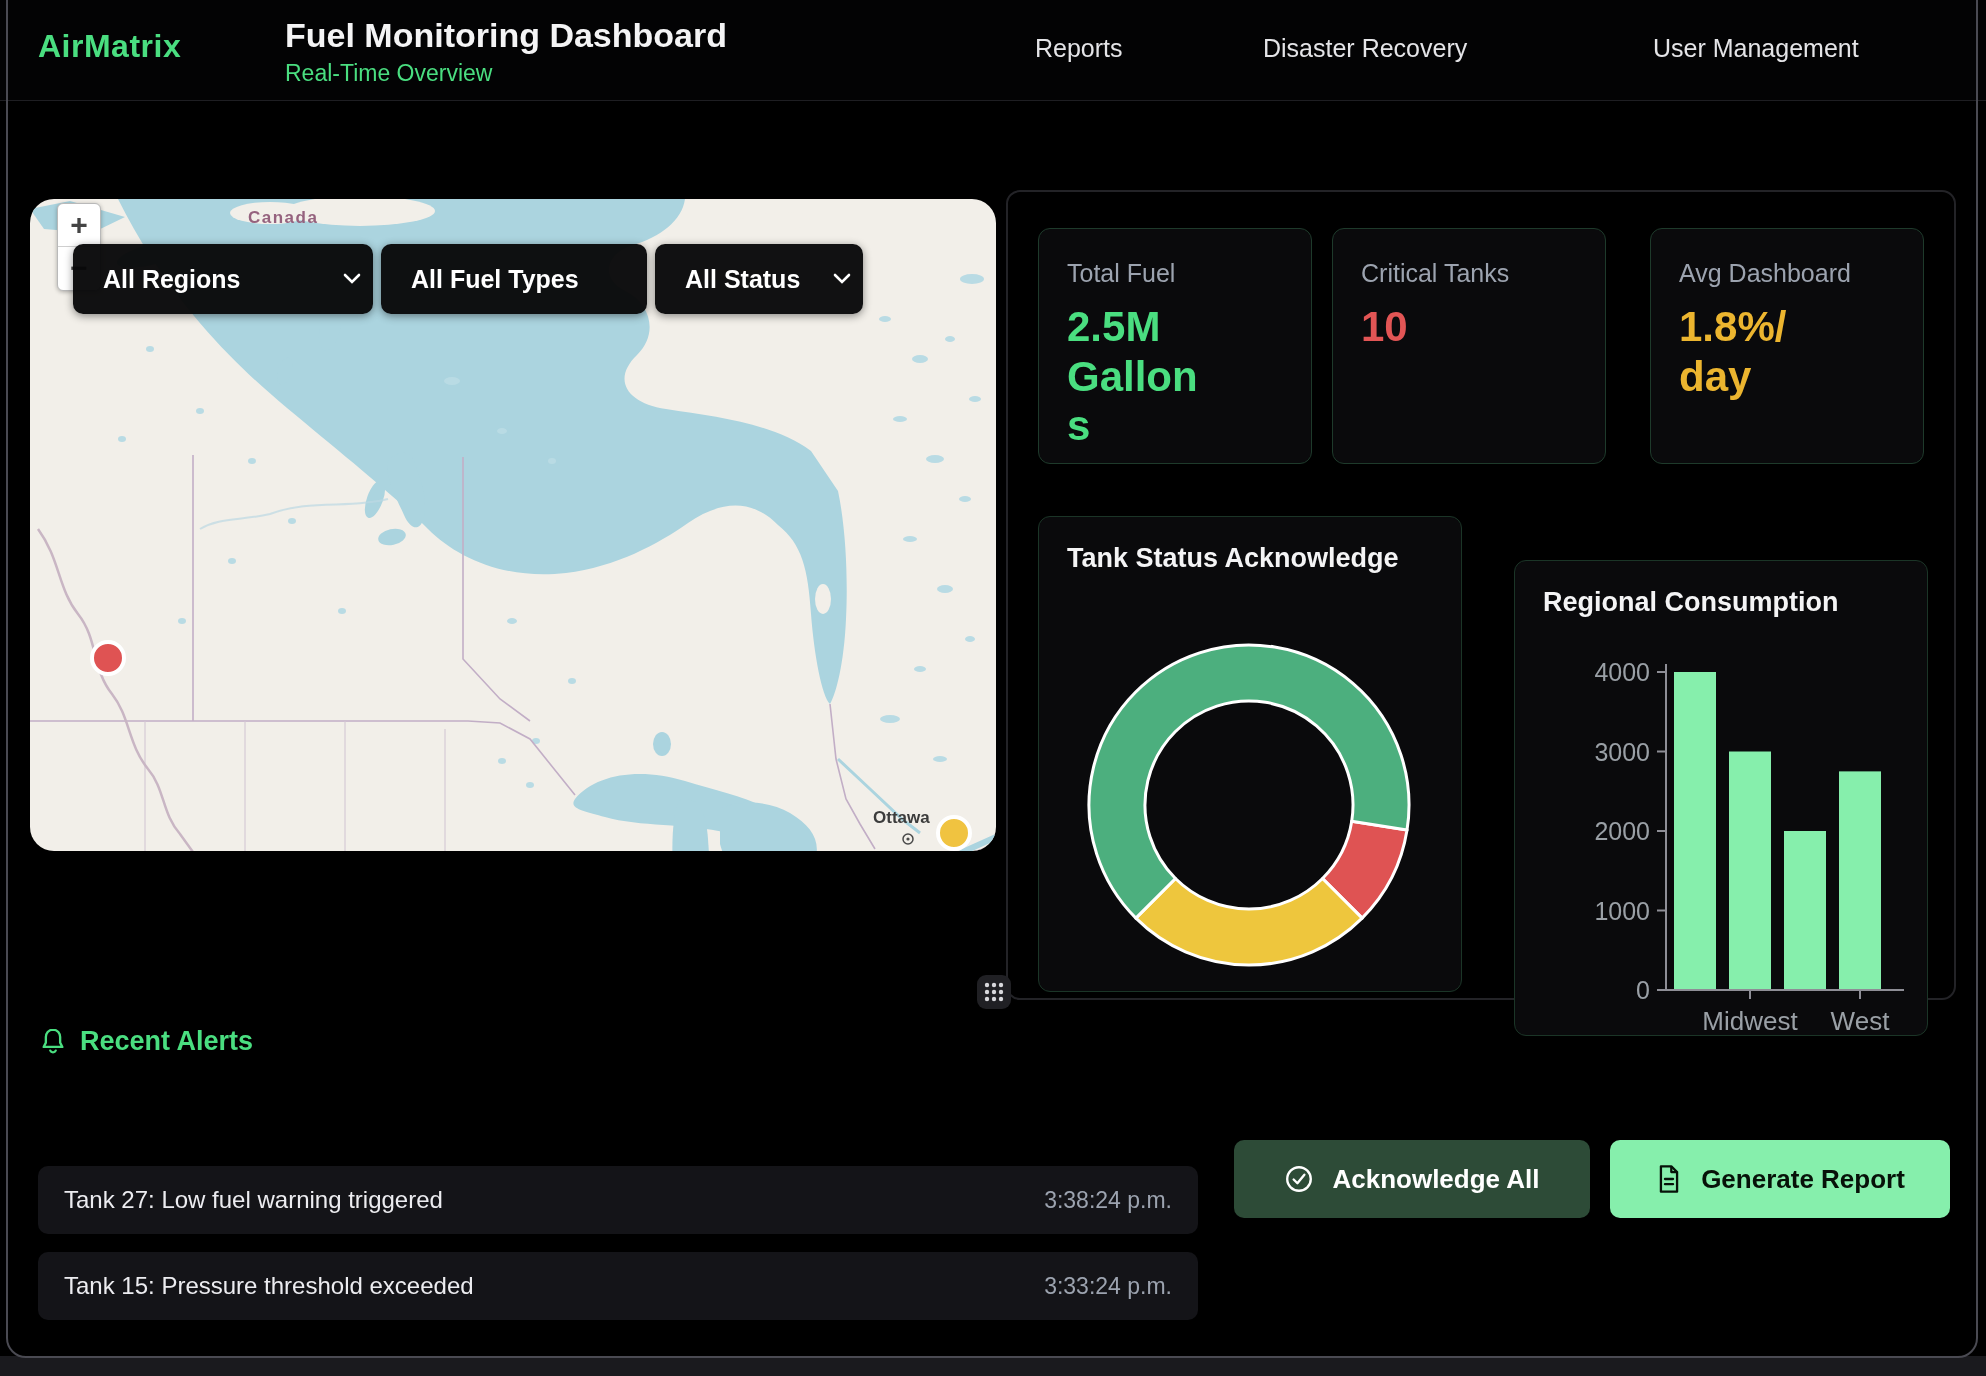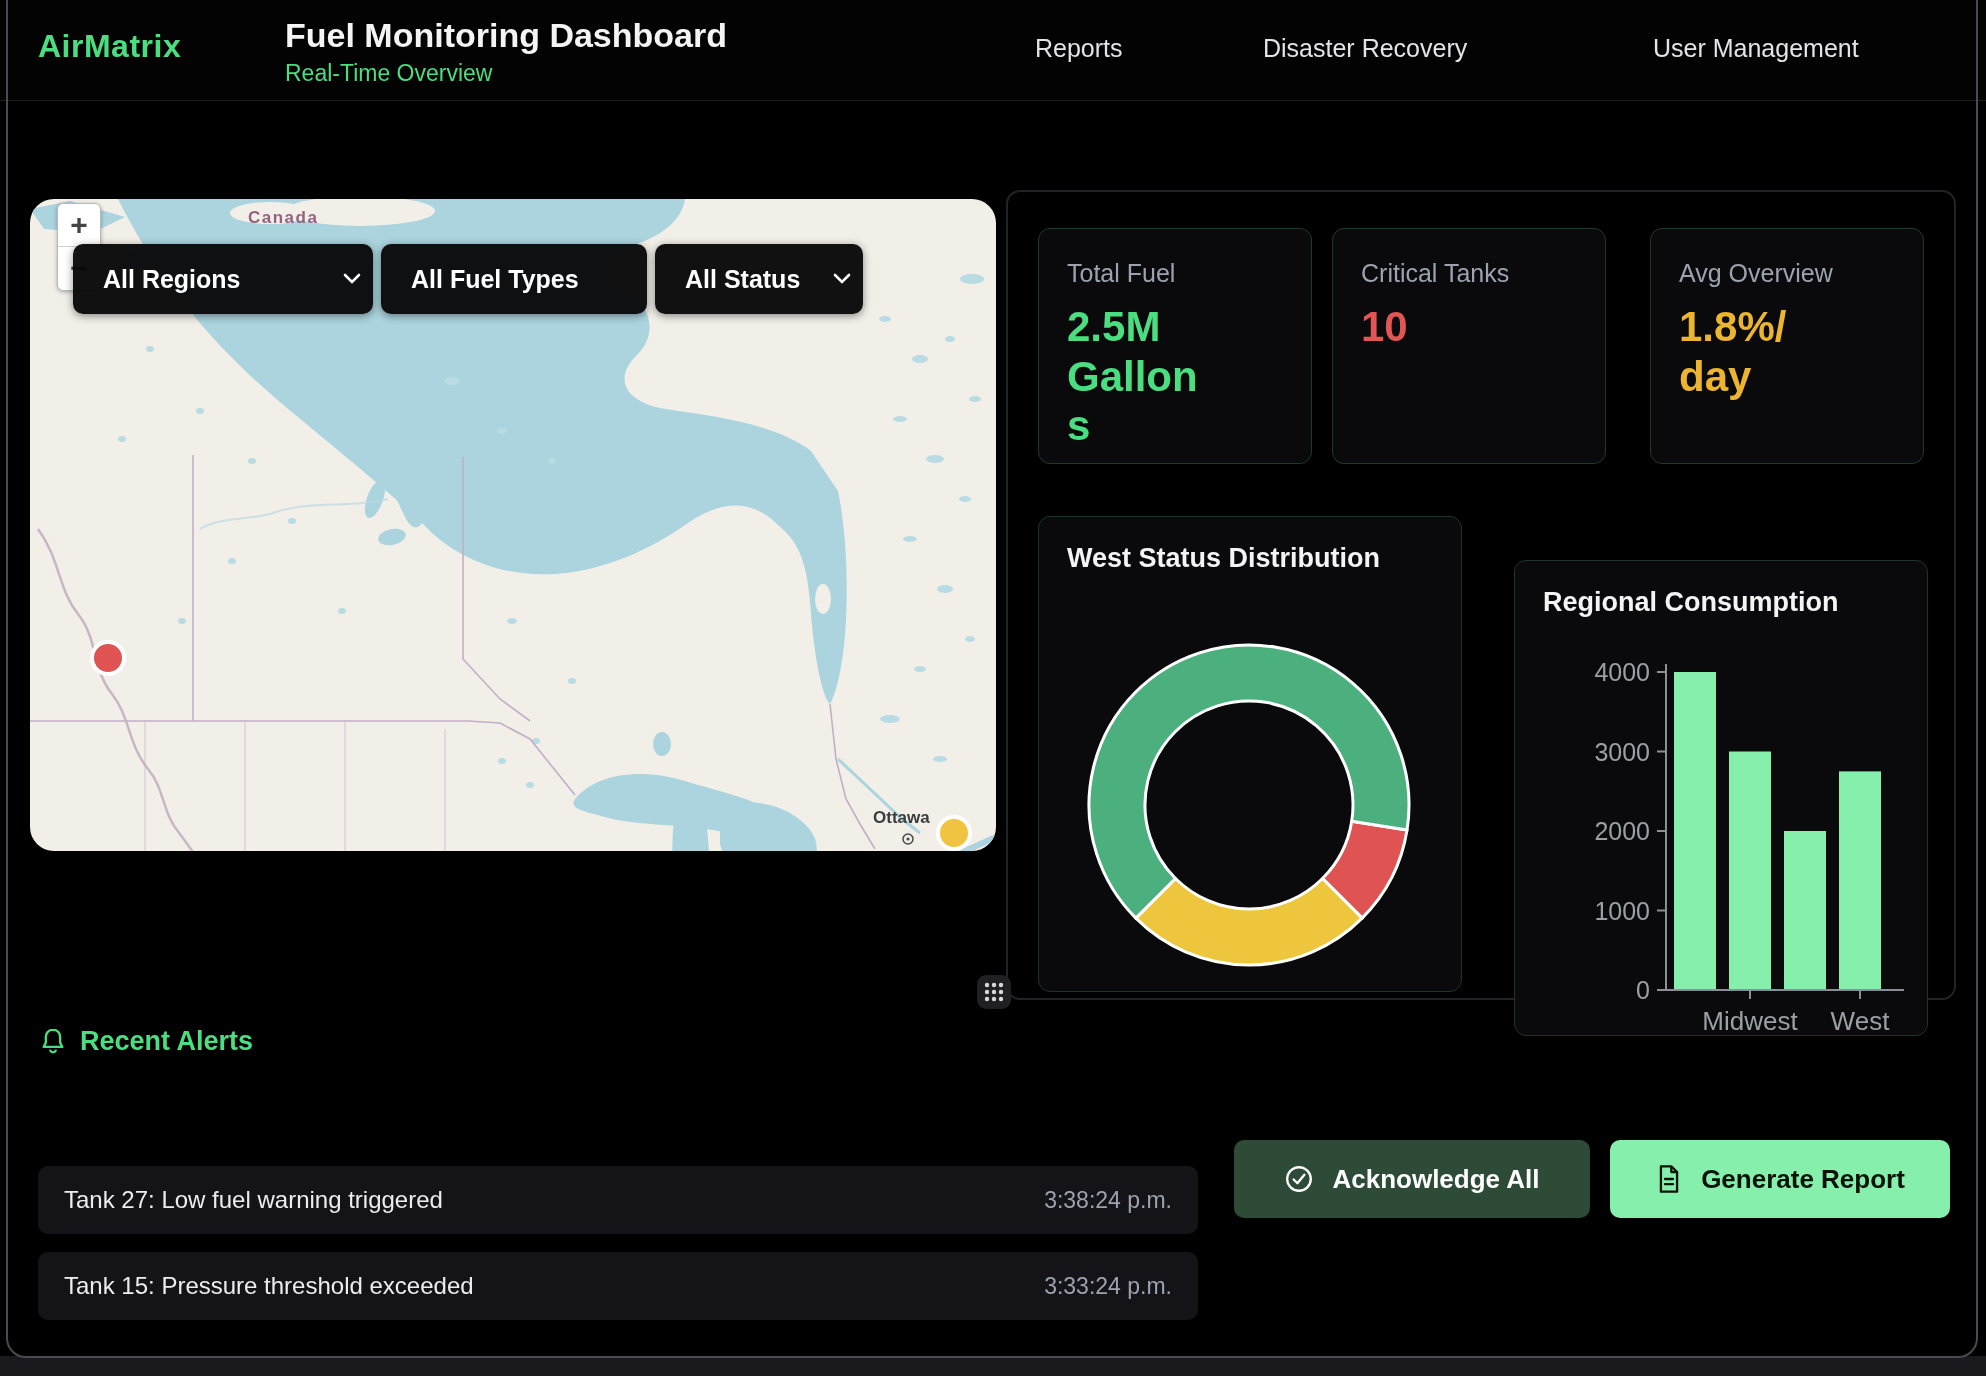--- a/index.html
+++ b/index.html
@@ -235,26 +235,26 @@
   <div class="rpanel">
     <div class="kpi kpi-1">
       <div class="klabel">Total Fuel</div>
       <div class="kvalue" style="color:#4ade80;">2.5M Gallons</div>
     </div>
     <div class="kpi kpi-2">
       <div class="klabel">Critical Tanks</div>
       <div class="kvalue" style="color:#e25555;">10</div>
     </div>
     <div class="kpi kpi-3">
-      <div class="klabel">Avg Overview</div>
+      <div class="klabel">Avg Dashboard</div>
       <div class="kvalue" style="color:#ecb52f;width:132px;">1.8%/day</div>
     </div>
 
     <div class="card card-donut">
-      <div class="ctitle">West Status Distribution</div>
+      <div class="ctitle">Tank Status Acknowledge</div>
       <svg id="donut-chart" width="424" height="476" viewBox="0 0 424 476">
           <path d="M 368.03013449522206 313.02951440643693 A 160 160 0 0 1 323.1370849898476 401.1370849898476 L 283.53910524340097 361.53910524340097 A 104 104 0 0 0 312.71958742189435 304.269184364184 Z" fill="#df5353" stroke="#ffffff" stroke-width="3" stroke-linejoin="round"></path>
           <path d="M 323.1370849898476 401.1370849898476 A 160 160 0 0 1 96.8629150101524 401.1370849898476 L 136.46089475659906 361.53910524340097 A 104 104 0 0 0 283.53910524340097 361.53910524340097 Z" fill="#eec63d" stroke="#ffffff" stroke-width="3" stroke-linejoin="round"></path>
           <path d="M 96.8629150101524 401.1370849898476 A 160 160 0 1 1 368.03013449522206 313.0295144064369 L 312.71958742189435 304.26918436418396 A 104 104 0 1 0 136.46089475659906 361.53910524340097 Z" fill="#4caf7e" stroke="#ffffff" stroke-width="3" stroke-linejoin="round"></path>
         </svg>
     </div>
 
     <div class="card card-bar">
       <div class="ctitle">Regional Consumption</div>
       <svg id="bar-chart" width="414" height="476" viewBox="0 0 414 476">

